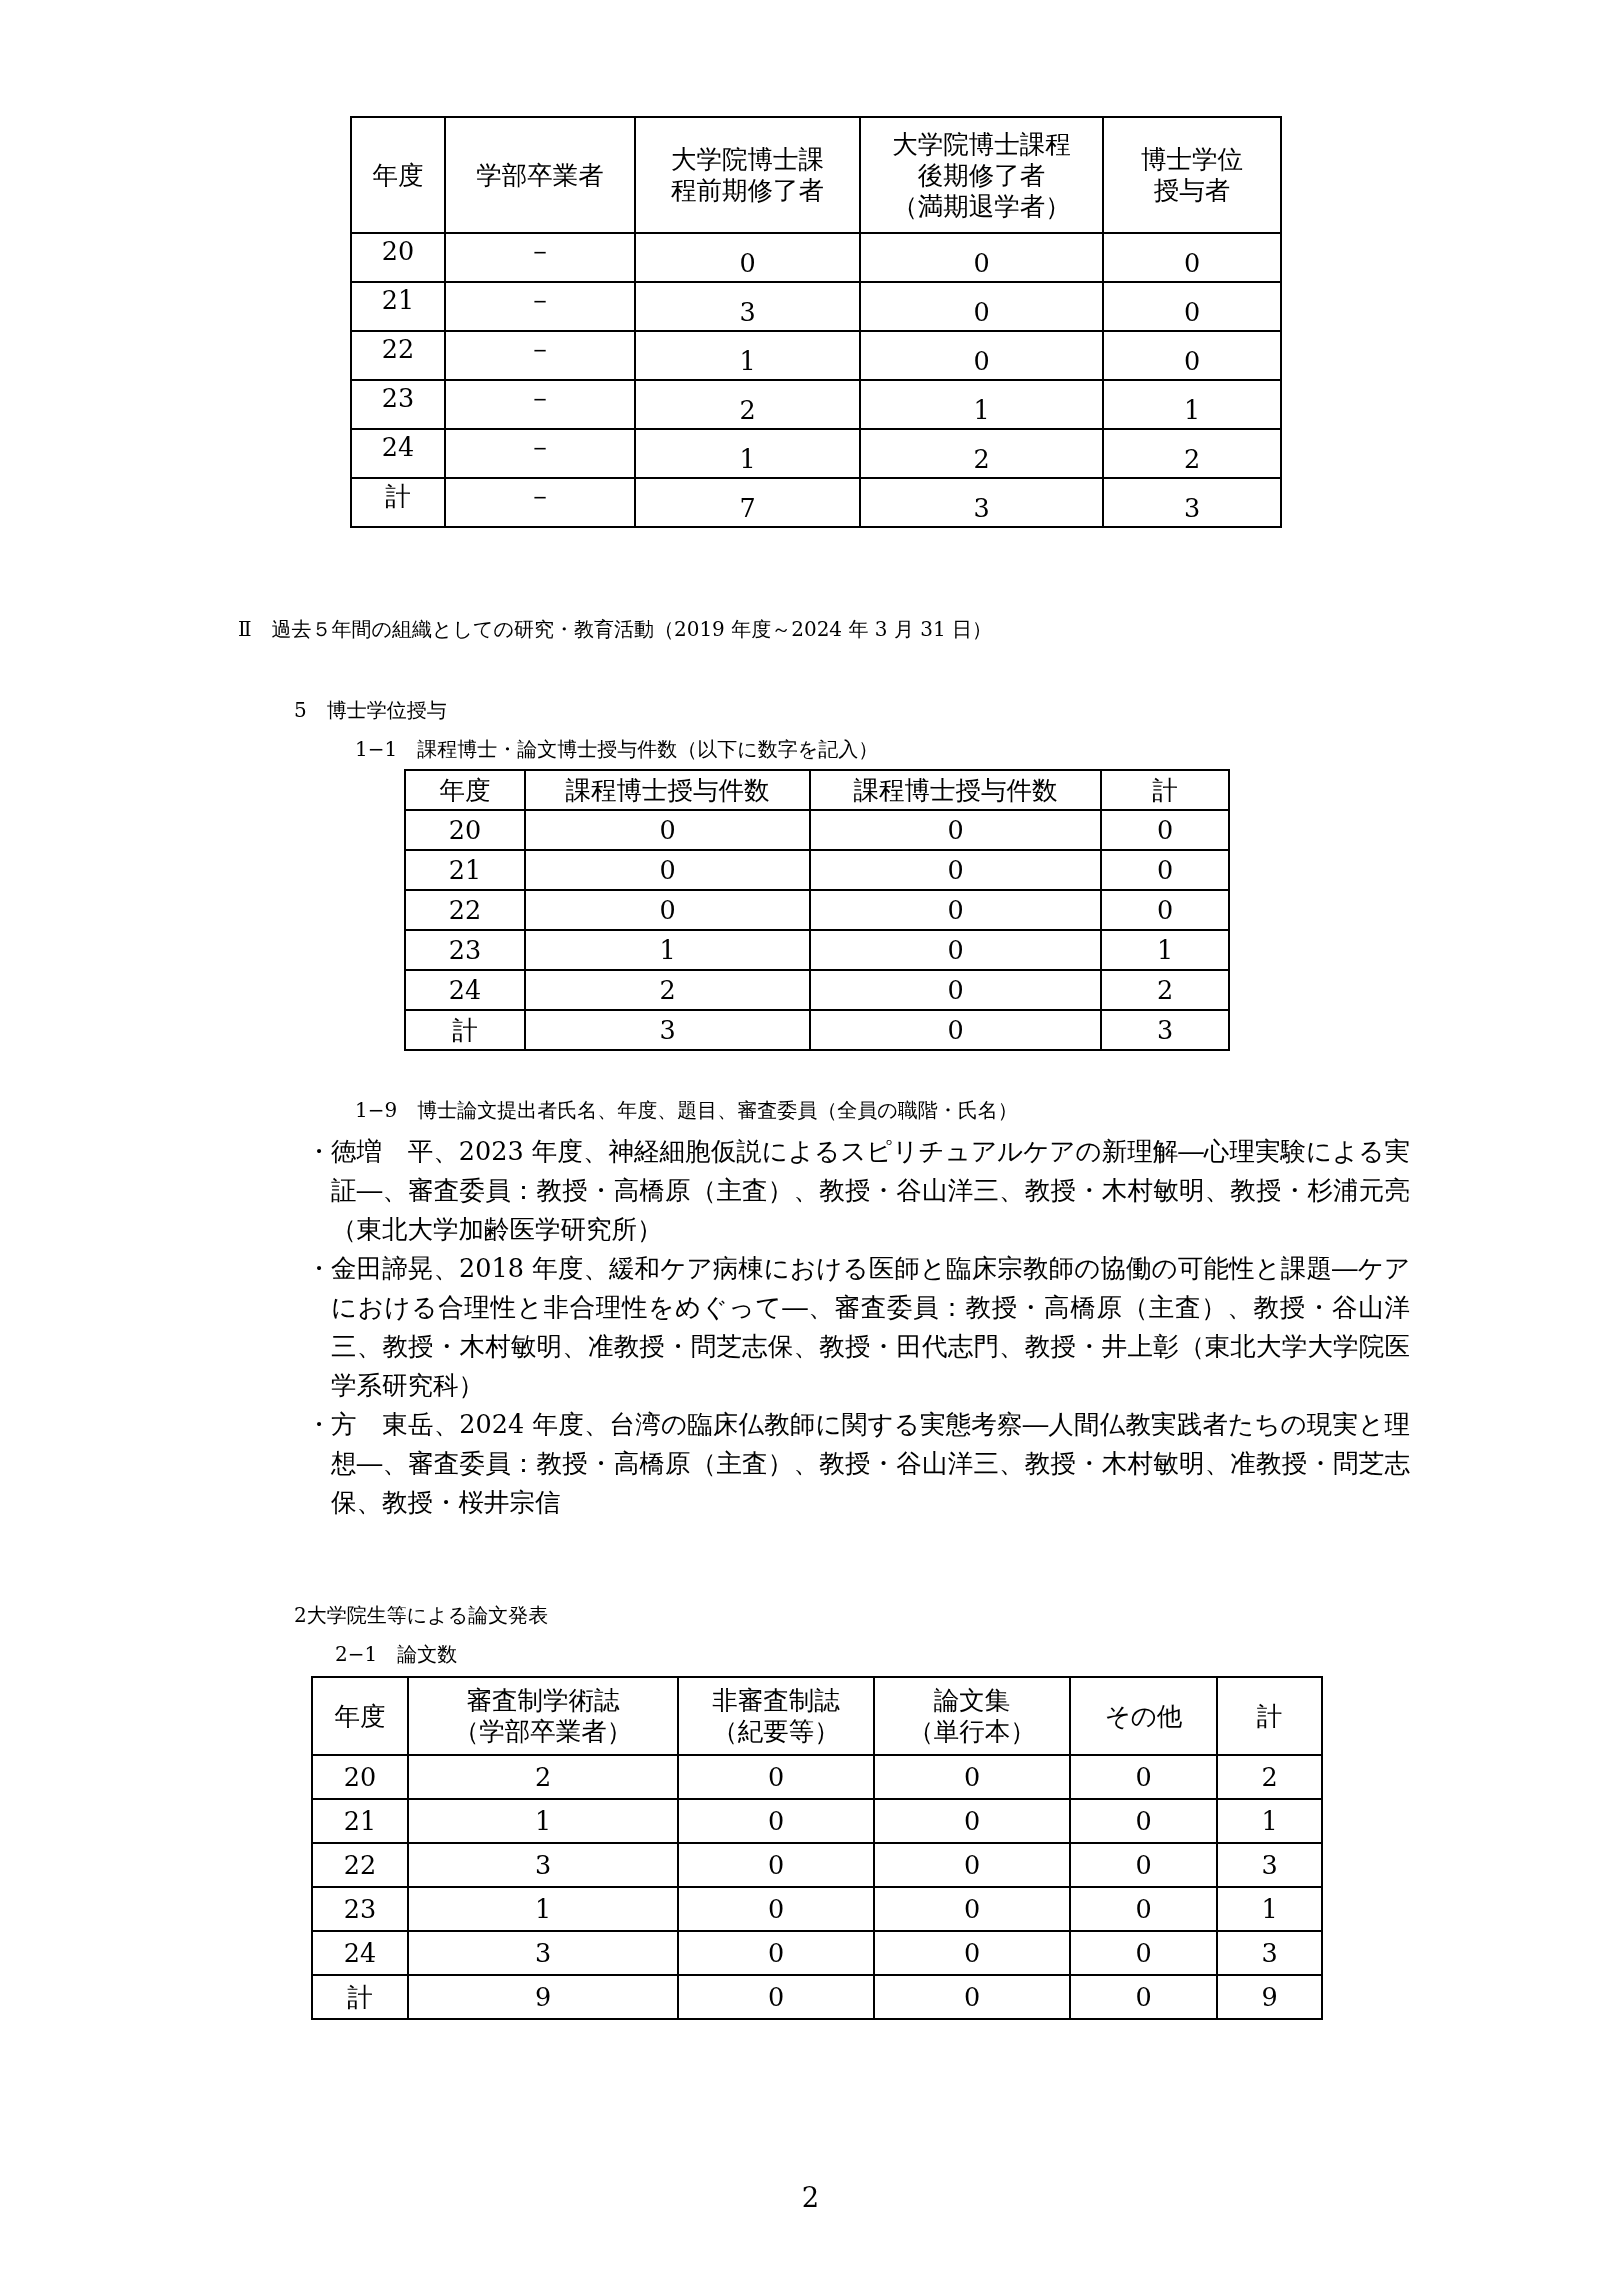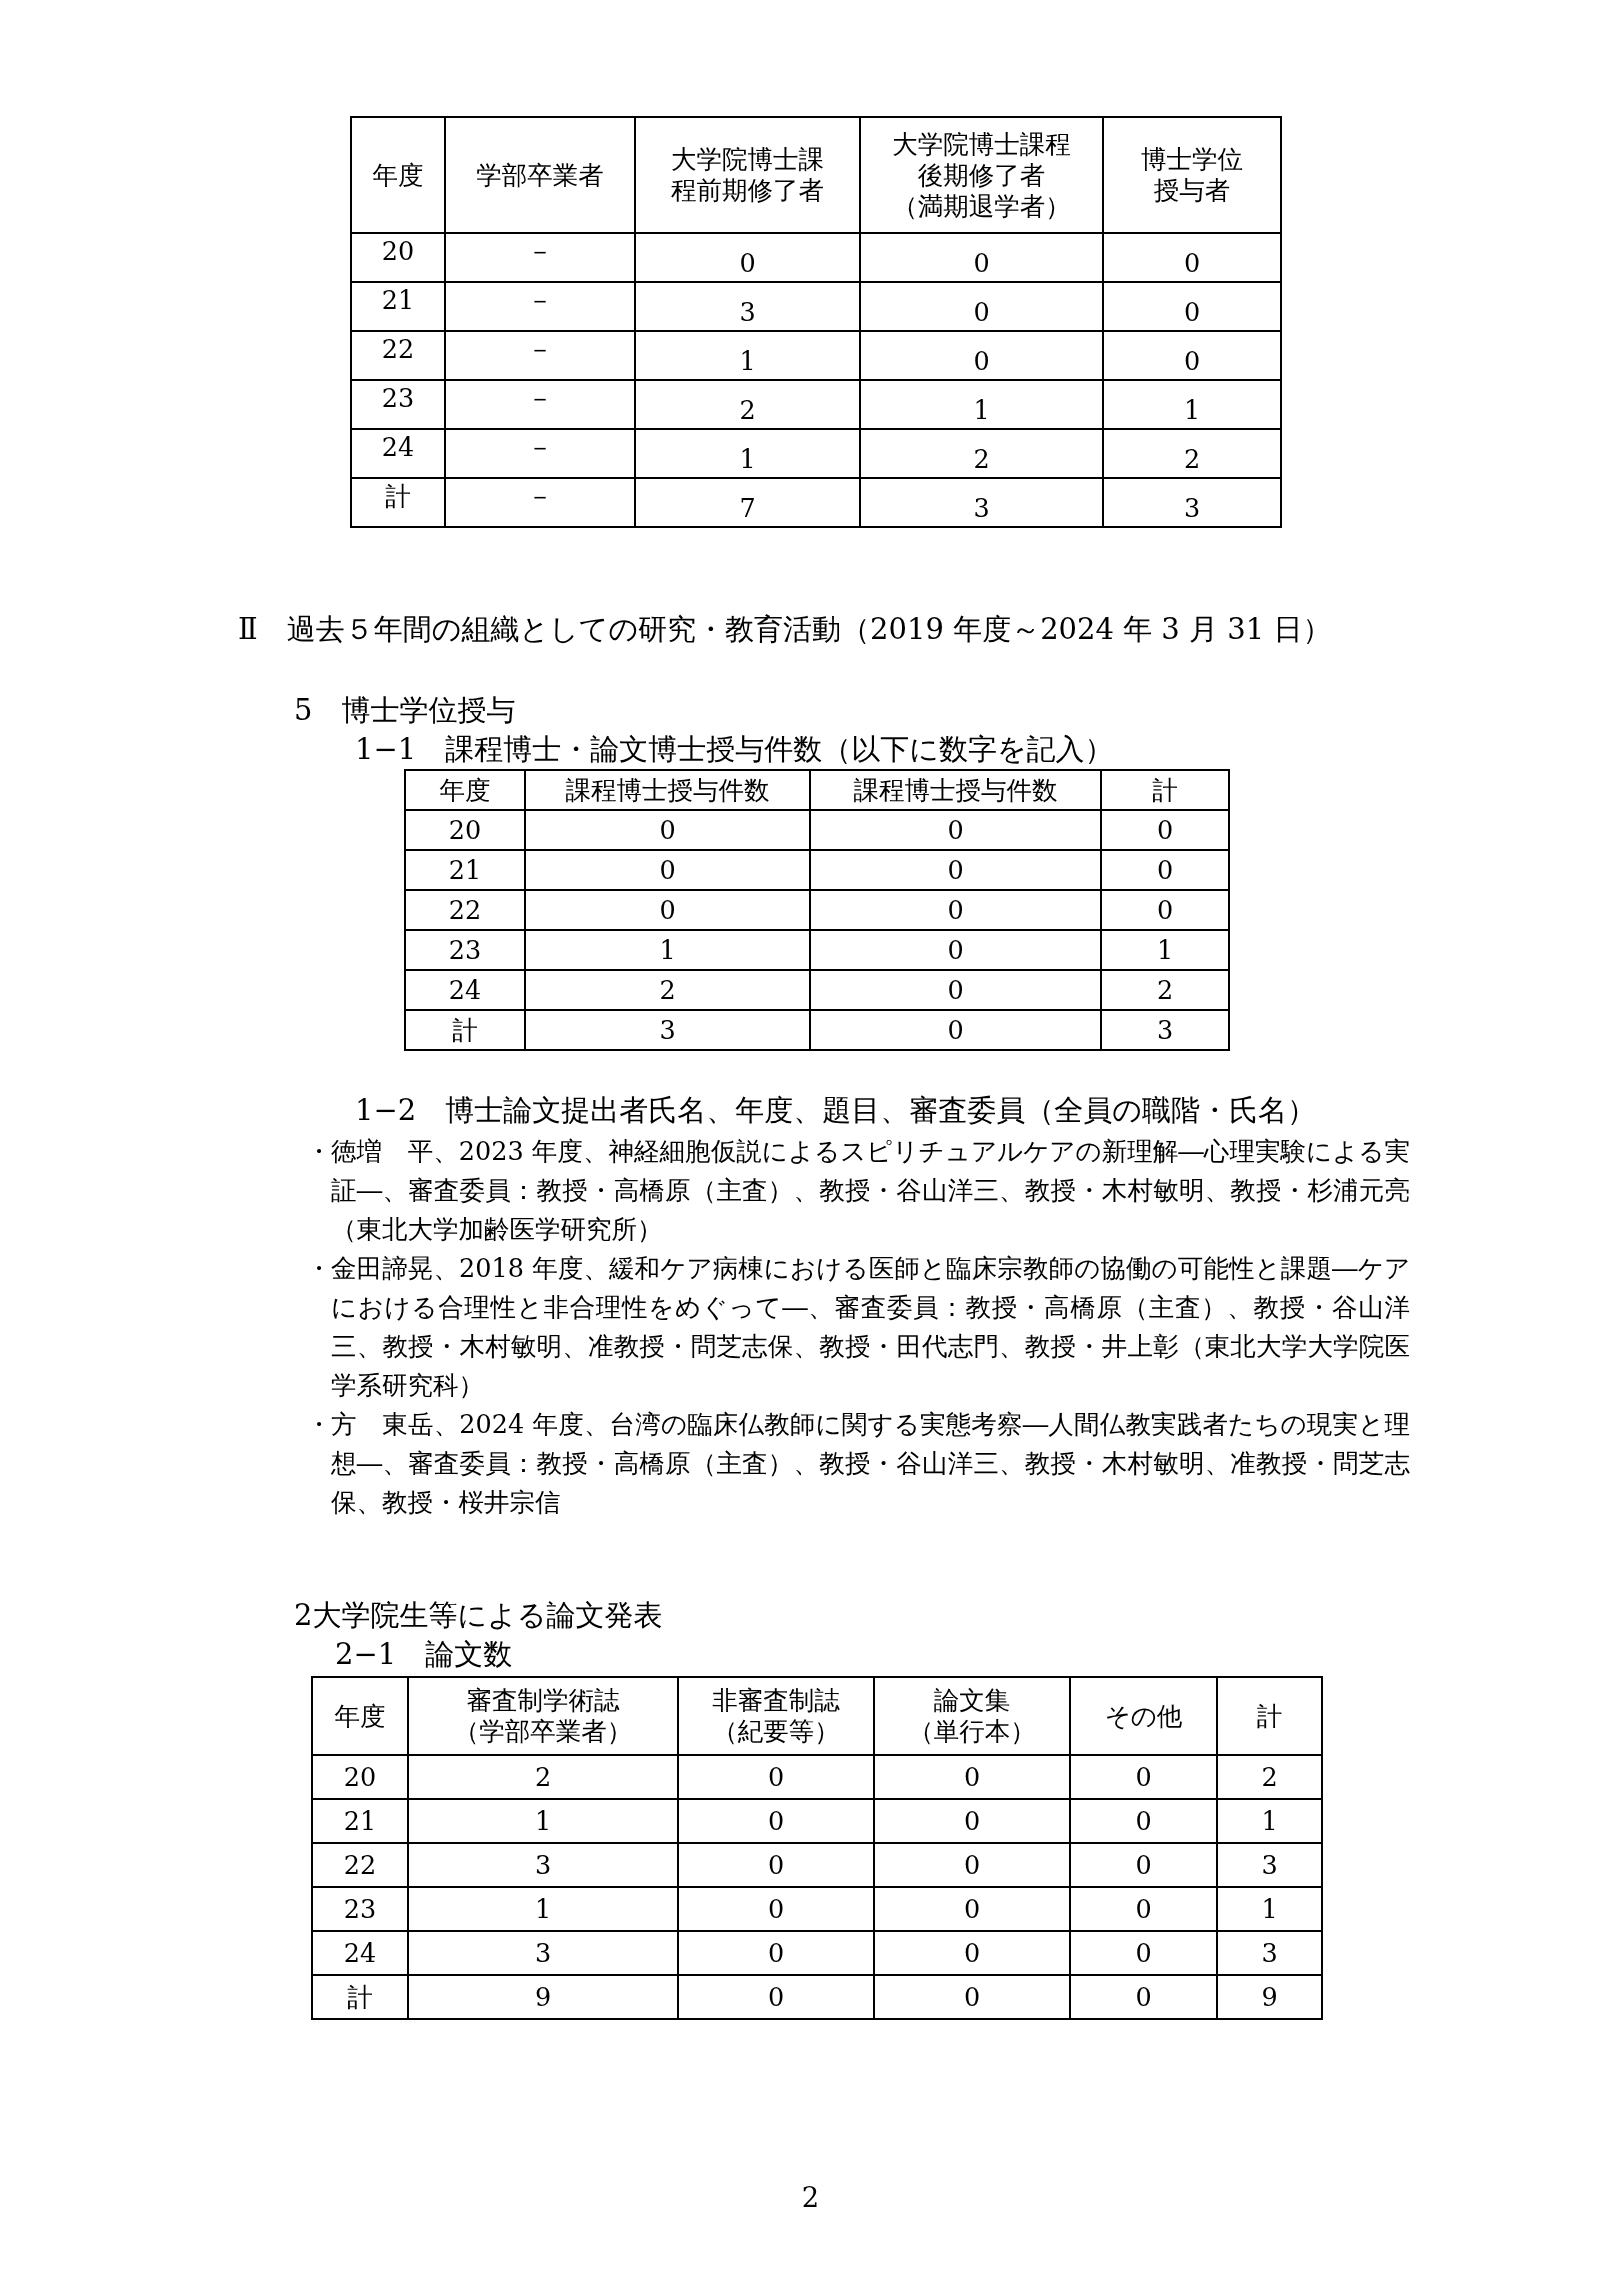--- a/index.html
+++ b/index.html
@@ -22,21 +22,21 @@
     .t1 tr.data td { vertical-align: top; padding-top: 2px; }
     .t1 tr.data td.num { vertical-align: bottom; padding-bottom: 2px; padding-top: 0; }
 
     .t2 { left: 404px; top: 769px; width: 824px; }
     .t2 th, .t2 td { height: 38px; font-size: 25.5px; line-height: 31px; }
 
     .t3 { left: 311px; top: 1676px; width: 1010px; }
     .t3 th { height: 76px; }
     .t3 td { height: 42px; }
 
-    .text { font-size: 29px; line-height: 39px; white-space: nowrap; }
+    .text { font-size: 20px; line-height: 39px; white-space: nowrap; }
     .section-title { left: 238px; top: 610px; }
     .sub1 { left: 294px; top: 691px; }
     .sub11 { left: 355px; top: 730px; }
     .sub12 { left: 355px; top: 1091px; }
     .bullets { left: 302px; top: 1132px; width: 1108px; }
     .bullet { position: relative; padding-left: 29px; font-size: 25.5px; line-height: 39px; text-align: justify; }
     .bullet .dot { position: absolute; left: 3.9px; top: 0; }
     .sub2 { left: 294px; top: 1596px; text-align: right; }
     .sub21 { left: 335px; top: 1635px; }
     .page-number { left: 0; width: 1621px; top: 2182px; text-align: center; font-size: 27.4px; }
@@ -163,21 +163,21 @@
     </tr>
     <tr>
       <td>計</td>
       <td>3</td>
       <td>0</td>
       <td>3</td>
     </tr>
   </tbody>
 </table>
 
-<div class="abs text sub12">1−2　博士論文提出者氏名、年度、題目、審査委員（全員の職階・氏名）</div>
+<div class="abs text sub12">1−9　博士論文提出者氏名、年度、題目、審査委員（全員の職階・氏名）</div>
 
 <div class="abs bullets">
   <div class="bullet">
     <span class="dot">・</span>
     <span>徳増　平、2023 年度、神経細胞仮説によるスピリチュアルケアの新理解―心理実験による実証―、審査委員：教授・高橋原（主査）、教授・谷山洋三、教授・木村敏明、教授・杉浦元亮（東北大学加齢医学研究所）</span>
   </div>
   <div class="bullet">
     <span class="dot">・</span>
     <span>金田諦晃、2018 年度、緩和ケア病棟における医師と臨床宗教師の協働の可能性と課題―ケアにおける合理性と非合理性をめぐって―、審査委員：教授・高橋原（主査）、教授・谷山洋三、教授・木村敏明、准教授・問芝志保、教授・田代志門、教授・井上彰（東北大学大学院医学系研究科）</span>
   </div>

